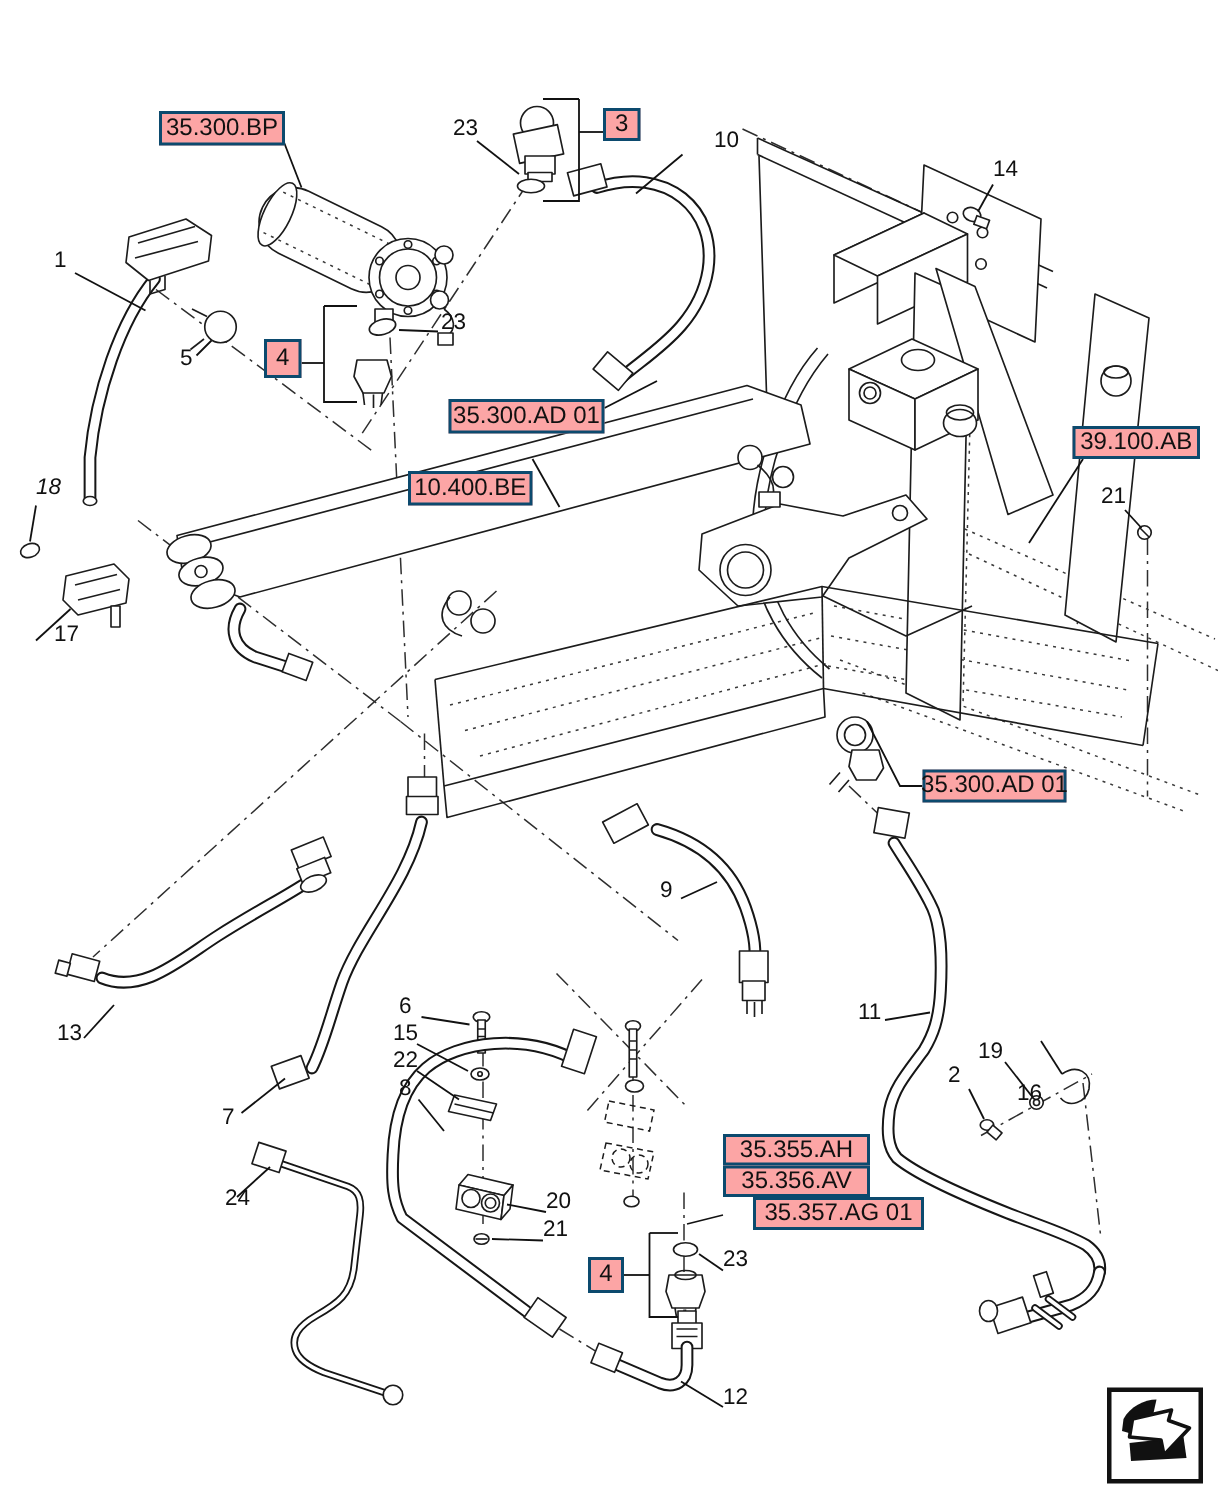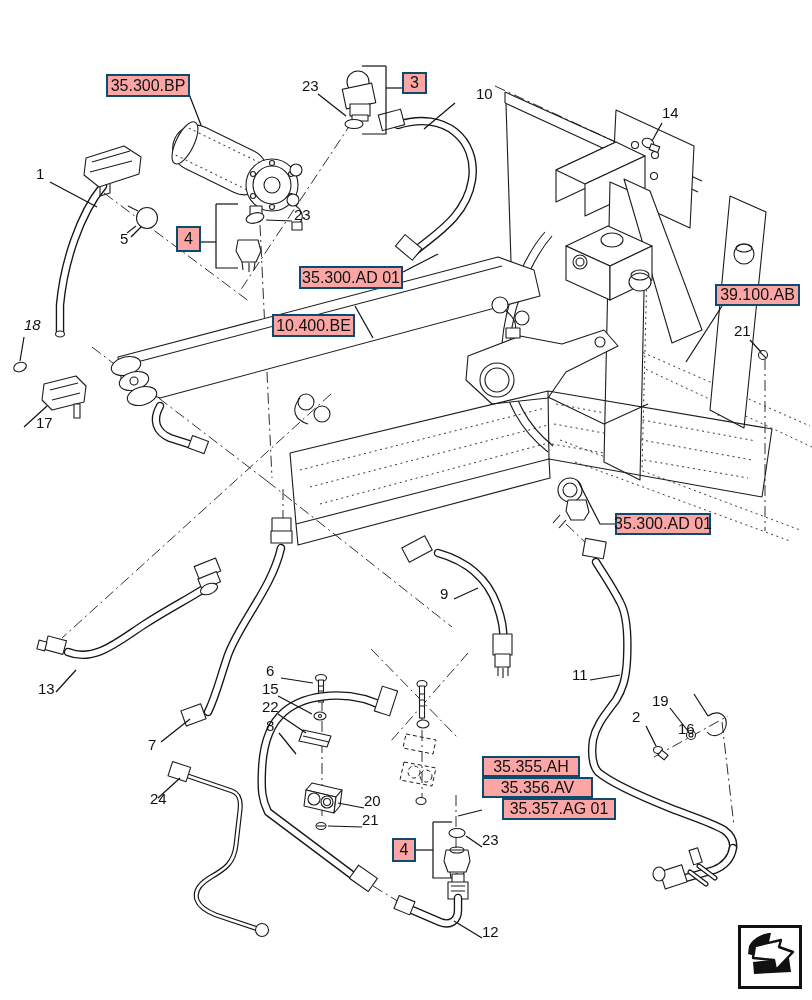--- a/index.html
+++ b/index.html
@@ -398,21 +398,21 @@
     </svg>
 
   <div id="label-layer">
       <div class="ref-box" style="left: 106px; top: 74px; width: 84px; height: 23px;">35.300.BP</div>
       <div class="ref-box" style="left: 402px; top: 72px; width: 25px; height: 22px;">3</div>
       <div class="ref-box" style="left: 299px; top: 266px; width: 104px; height: 23px;">35.300.AD 01</div>
       <div class="ref-box" style="left: 272px; top: 294px; width: 83px; height: 23px; margin-top: 20px;">10.400.BE</div>
       <div class="ref-box" style="left: 715px; top: 284px; width: 85px; height: 22px;">39.100.AB</div>
       <div class="ref-box" style="left: 615px; top: 513px; width: 96px; height: 22px;">35.300.AD 01</div>
       <div class="ref-box" style="left: 482px; top: 756px; width: 98px; height: 21px;">35.355.AH</div>
-      <div class="ref-box" style="left: 482px; top: 777px; width: 111px; height: 21px;">35.356.AV</div>
+      <div class="ref-box" style="left: 482px; top: 777px; width: 98px; height: 21px;">35.356.AV</div>
       <div class="ref-box" style="left: 502px; top: 798px; width: 114px; height: 22px;">35.357.AG 01</div>
       <div class="ref-box" style="left: 176px; top: 226px; width: 25px; height: 26px;">4</div>
       <div class="ref-box" style="left: 392px; top: 838px; width: 24px; height: 24px;">4</div>
       <span class="callout" style="left: 36px; top: 166px;">1</span>
       <span class="callout" style="left: 120px; top: 231px;">5</span>
       <span class="callout" style="left: 294px; top: 207px;">23</span>
       <span class="callout" style="left: 302px; top: 78px;">23</span>
       <span class="callout" style="left: 476px; top: 86px;">10</span>
       <span class="callout" style="left: 662px; top: 105px;">14</span>
       <span class="callout" style="left: 734px; top: 323px;">21</span>

